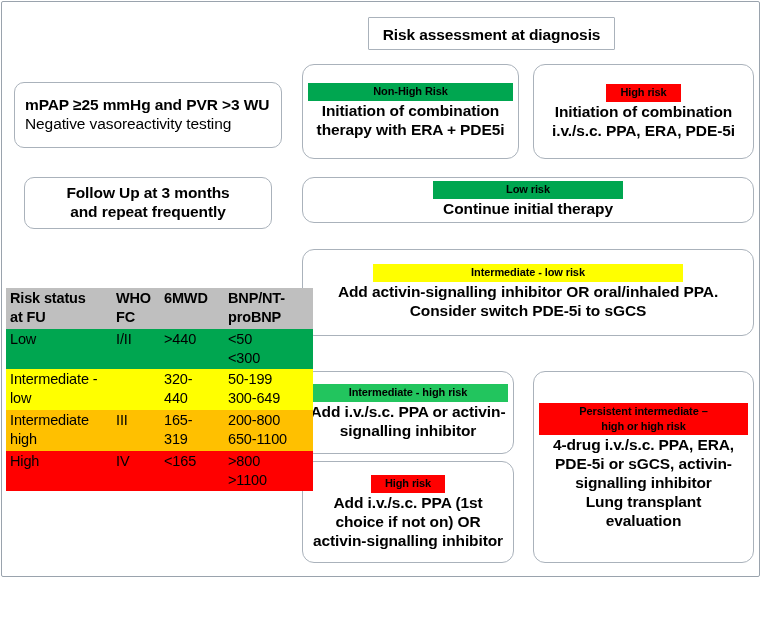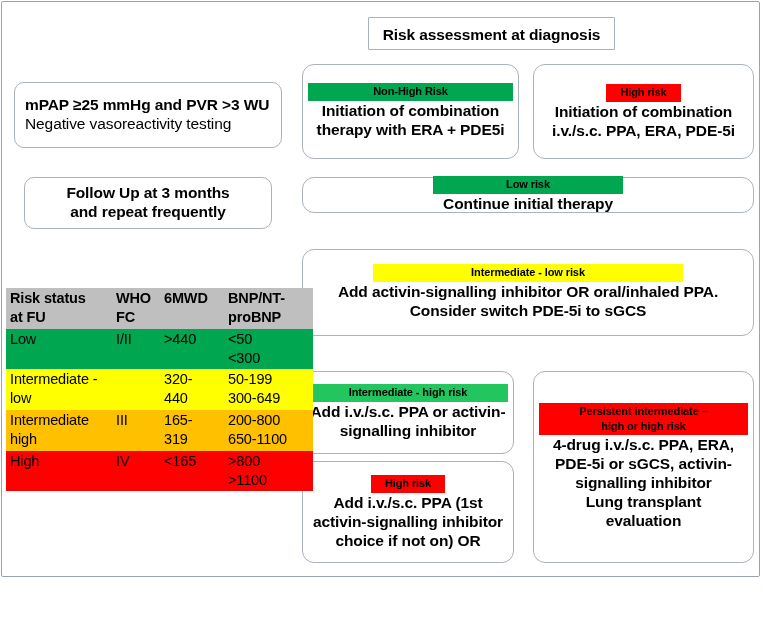--- a/index.html
+++ b/index.html
@@ -82,21 +82,21 @@
   .badge.w200   { width: 200px; margin-left: auto; margin-right: auto; }
 
   .badge-holder { width: 100%; text-align: center; }
 
   
   #title-card      { left: 368px; top: 17px;  width: 247px; height: 33px; border-radius: 1px; justify-content: flex-end; }
   #criteria-card   { left: 14px;  top: 82px;  width: 268px; height: 66px; border-radius: 10px; padding: 3px 10px; }
   #nonhigh-card    { left: 302px; top: 64px;  width: 217px; height: 95px; padding: 4px 5px; }
   #highrisk-card   { left: 533px; top: 64px;  width: 221px; height: 95px; padding: 4px 5px; }
   #followup-card   { left: 24px;  top: 177px; width: 248px; height: 52px; border-radius: 10px; }
-  #lowrisk-card    { left: 302px; top: 177px; width: 452px; height: 36px; padding: 3px 5px; }
+  #lowrisk-card    { left: 302px; top: 177px; width: 452px; height: 46px; padding: 3px 5px; }
   #interlow-card   { left: 302px; top: 249px; width: 452px; height: 87px; padding: 4px 5px; }
   #interhigh-card  { left: 302px; top: 371px; width: 212px; height: 83px; padding: 4px 5px; }
   #highrisk2-card  { left: 302px; top: 461px; width: 212px; height: 102px; padding: 4px 5px; }
   #persistent-card { left: 533px; top: 371px; width: 221px; height: 192px; padding: 4px 5px; }
 
   
   #risk-table {
     position: absolute;
     left: 6px;
     top: 288px;
@@ -178,22 +178,22 @@
     <div class="badge orange w200">Intermediate - high risk</div>
     <div class="line">Add i.v./s.c. PPA or activin-</div>
     <div class="line">signalling inhibitor</div>
   </div>
 
   <div class="card" id="highrisk2-card">
     <div class="badge-holder">
       <span class="badge red inline">High risk</span>
     </div>
     <div class="line">Add i.v./s.c. PPA (1st</div>
+    <div class="line">choice if not on) OR</div>
     <div class="line">activin-signalling inhibitor</div>
-    <div class="line">choice if not on) OR</div>
   </div>
 
   <div class="card" id="persistent-card">
     <div class="badge red full">
       <span>Persistent intermediate –</span><br>
       <span>high or high risk</span>
     </div>
     <div class="line">4-drug i.v./s.c. PPA, ERA,</div>
     <div class="line">PDE-5i or sGCS, activin-</div>
     <div class="line">signalling inhibitor</div>

